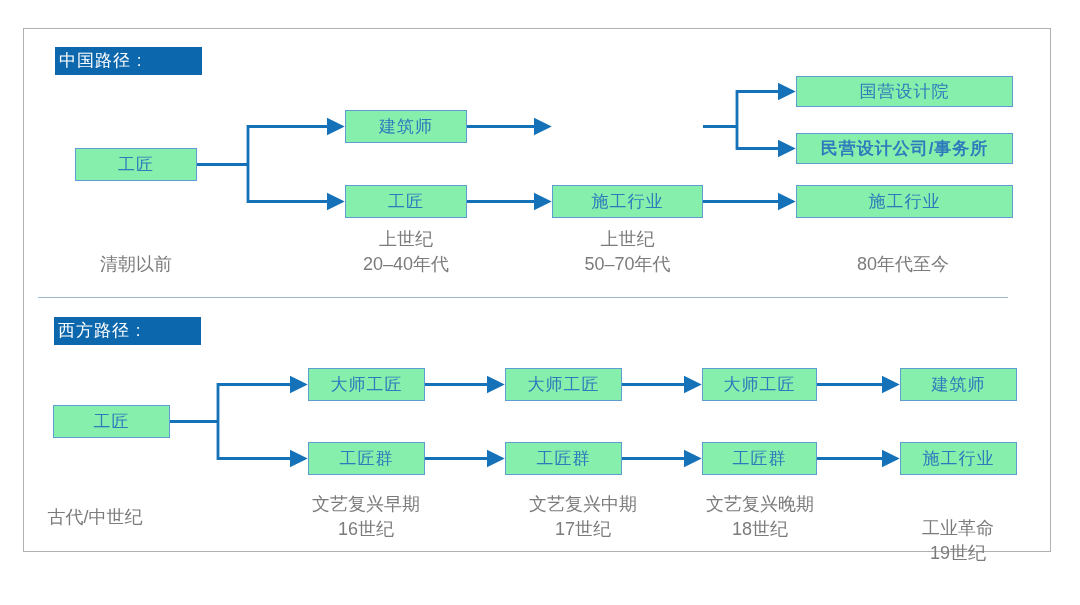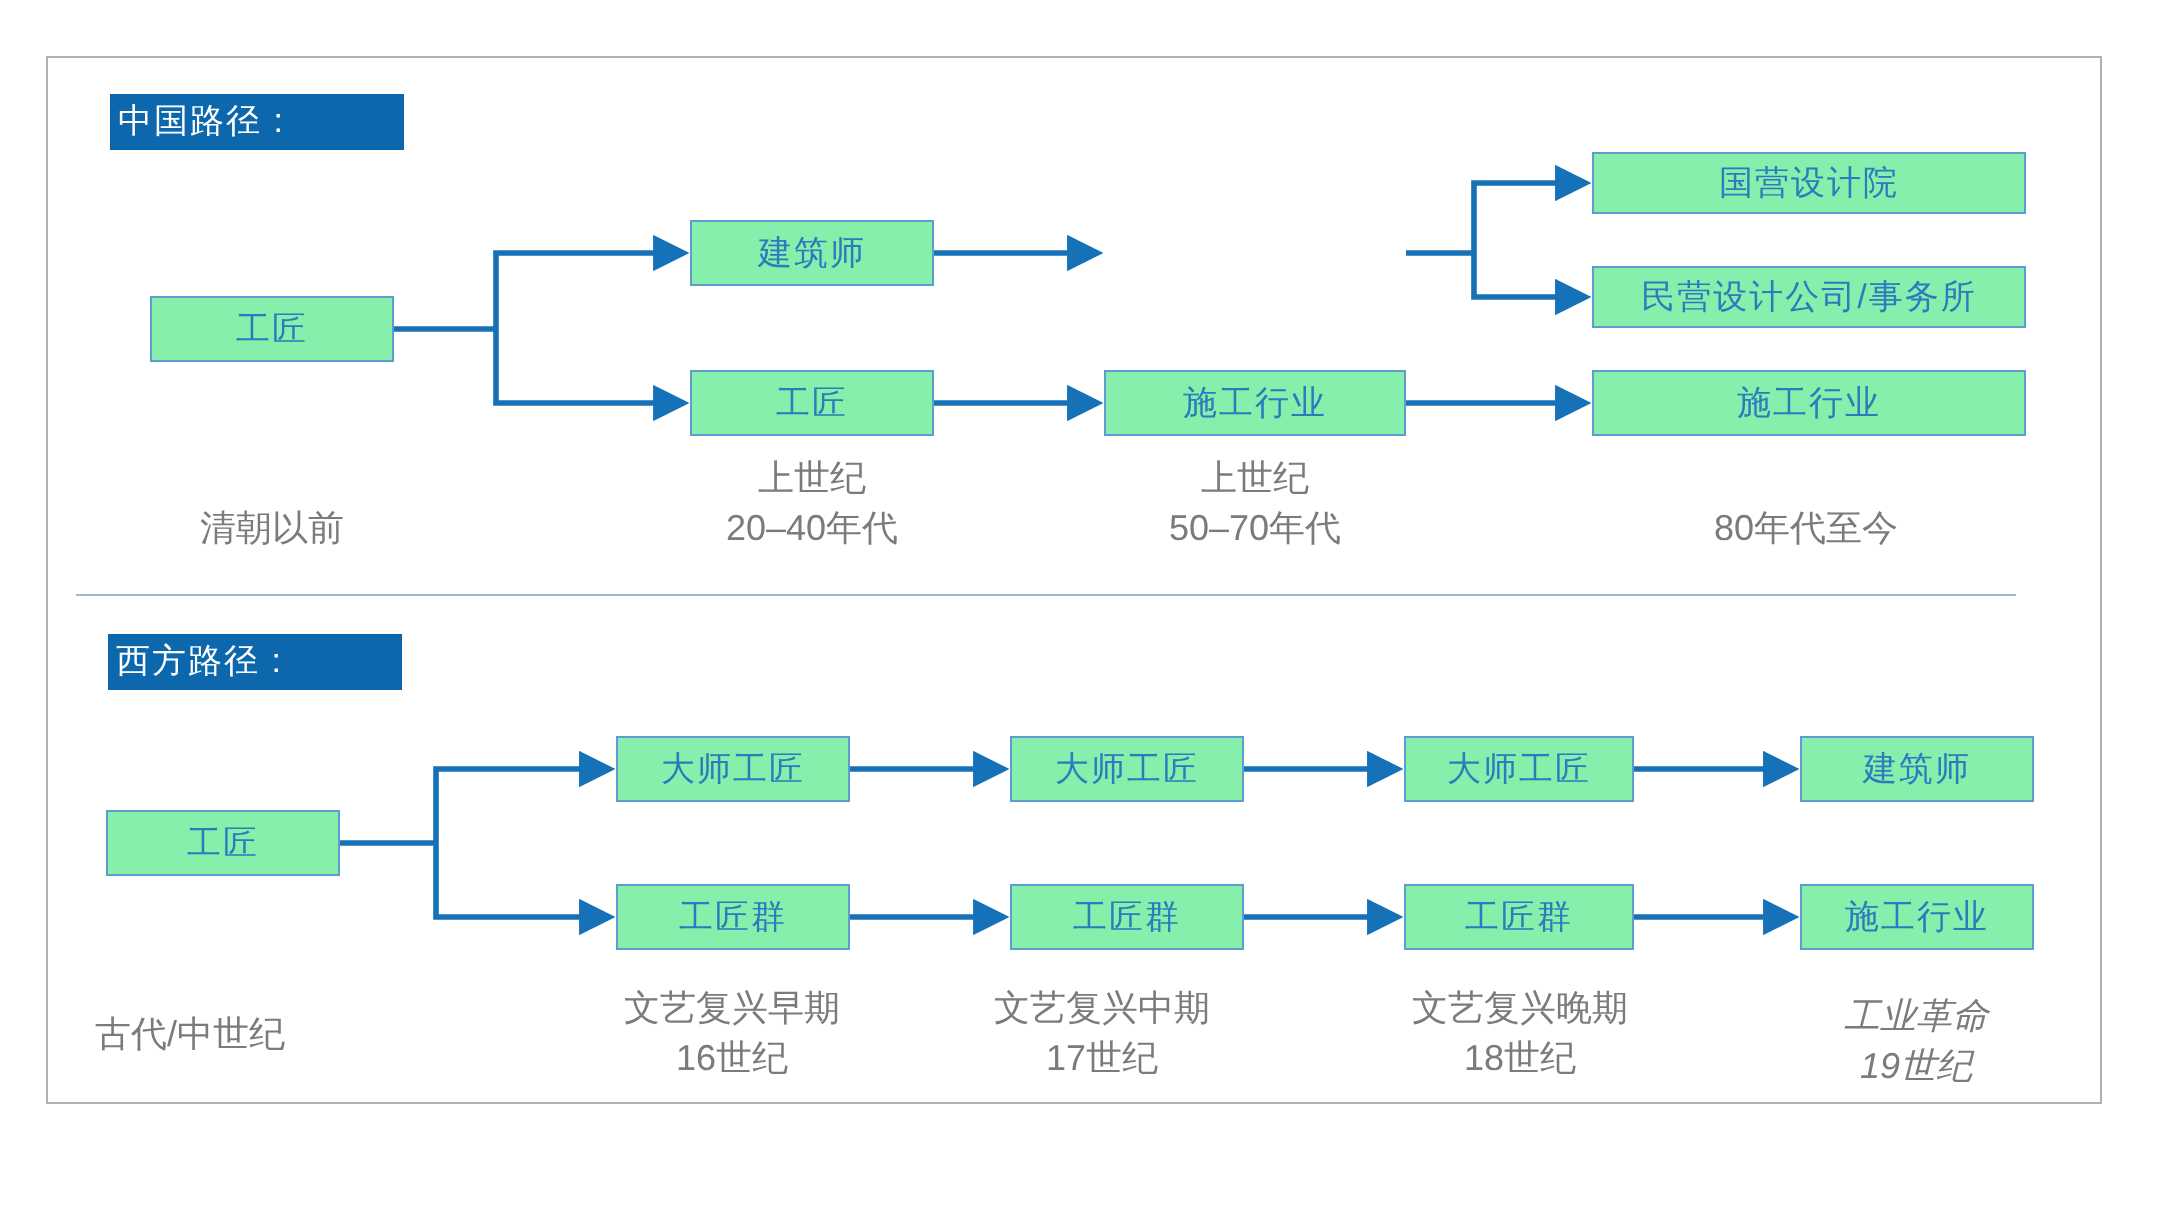--- a/index.html
+++ b/index.html
@@ -80,21 +80,21 @@
     <path d="M817,458.5 H897" marker-end="url(#ah)"></path>
   </svg>
 
   <div class="path-header" style="left:55px;top:47px;width:147px;">中国路径 :</div>
 
   <div class="box" style="left:75px;top:148px;width:122px;height:33px;">工匠</div>
   <div class="box" style="left:345px;top:110px;width:122px;height:33px;">建筑师</div>
   <div class="box" style="left:345px;top:185px;width:122px;height:33px;">工匠</div>
   <div class="box" style="left:552px;top:185px;width:151px;height:33px;">施工行业</div>
   <div class="box" style="left:796px;top:76px;width:217px;height:31px;">国营设计院</div>
-  <div class="box" style="left:796px;top:133px;width:217px;height:31px;">民营设计公司/事务所</div>
+  <div class="box" style="left:796px;top:133px;width:217px;height:31px;font-weight:bold;">民营设计公司/事务所</div>
   <div class="box" style="left:796px;top:185px;width:217px;height:33px;">施工行业</div>
 
   <div class="tlabel" style="left:61px;top:252px;width:150px;">清朝以前</div>
   <div class="tlabel" style="left:331px;top:227px;width:150px;">上世纪
 20–40年代</div>
   <div class="tlabel" style="left:552px;top:227px;width:151px;">上世纪
 50–70年代</div>
   <div class="tlabel" style="left:830px;top:252px;width:146px;">80年代至今</div>
 
   <div class="divider"></div>
@@ -107,20 +107,20 @@
   <div class="box" style="left:702px;top:368px;width:115px;height:33px;">大师工匠</div>
   <div class="box" style="left:900px;top:368px;width:117px;height:33px;">建筑师</div>
   <div class="box" style="left:308px;top:442px;width:117px;height:33px;">工匠群</div>
   <div class="box" style="left:505px;top:442px;width:117px;height:33px;">工匠群</div>
   <div class="box" style="left:702px;top:442px;width:115px;height:33px;">工匠群</div>
   <div class="box" style="left:900px;top:442px;width:117px;height:33px;">施工行业</div>
 
   <div class="tlabel" style="left:20px;top:505px;width:150px;">古代/中世纪</div>
   <div class="tlabel" style="left:291px;top:492px;width:150px;">文艺复兴早期
 16世纪</div>
-  <div class="tlabel" style="left:476px;top:492px;width:150px;">文艺复兴中期
+  <div class="tlabel" style="left:508px;top:492px;width:150px;">文艺复兴中期
 17世纪</div>
   <div class="tlabel" style="left:685px;top:492px;width:150px;">文艺复兴晚期
 18世纪</div>
-  <div class="tlabel" style="left:883px;top:496px;width:150px;font-style:italic;">工业革命
+  <div class="tlabel" style="left:883px;top:516px;width:150px;">工业革命
 19世纪</div>
 
 </div>
 
 </body></html>

